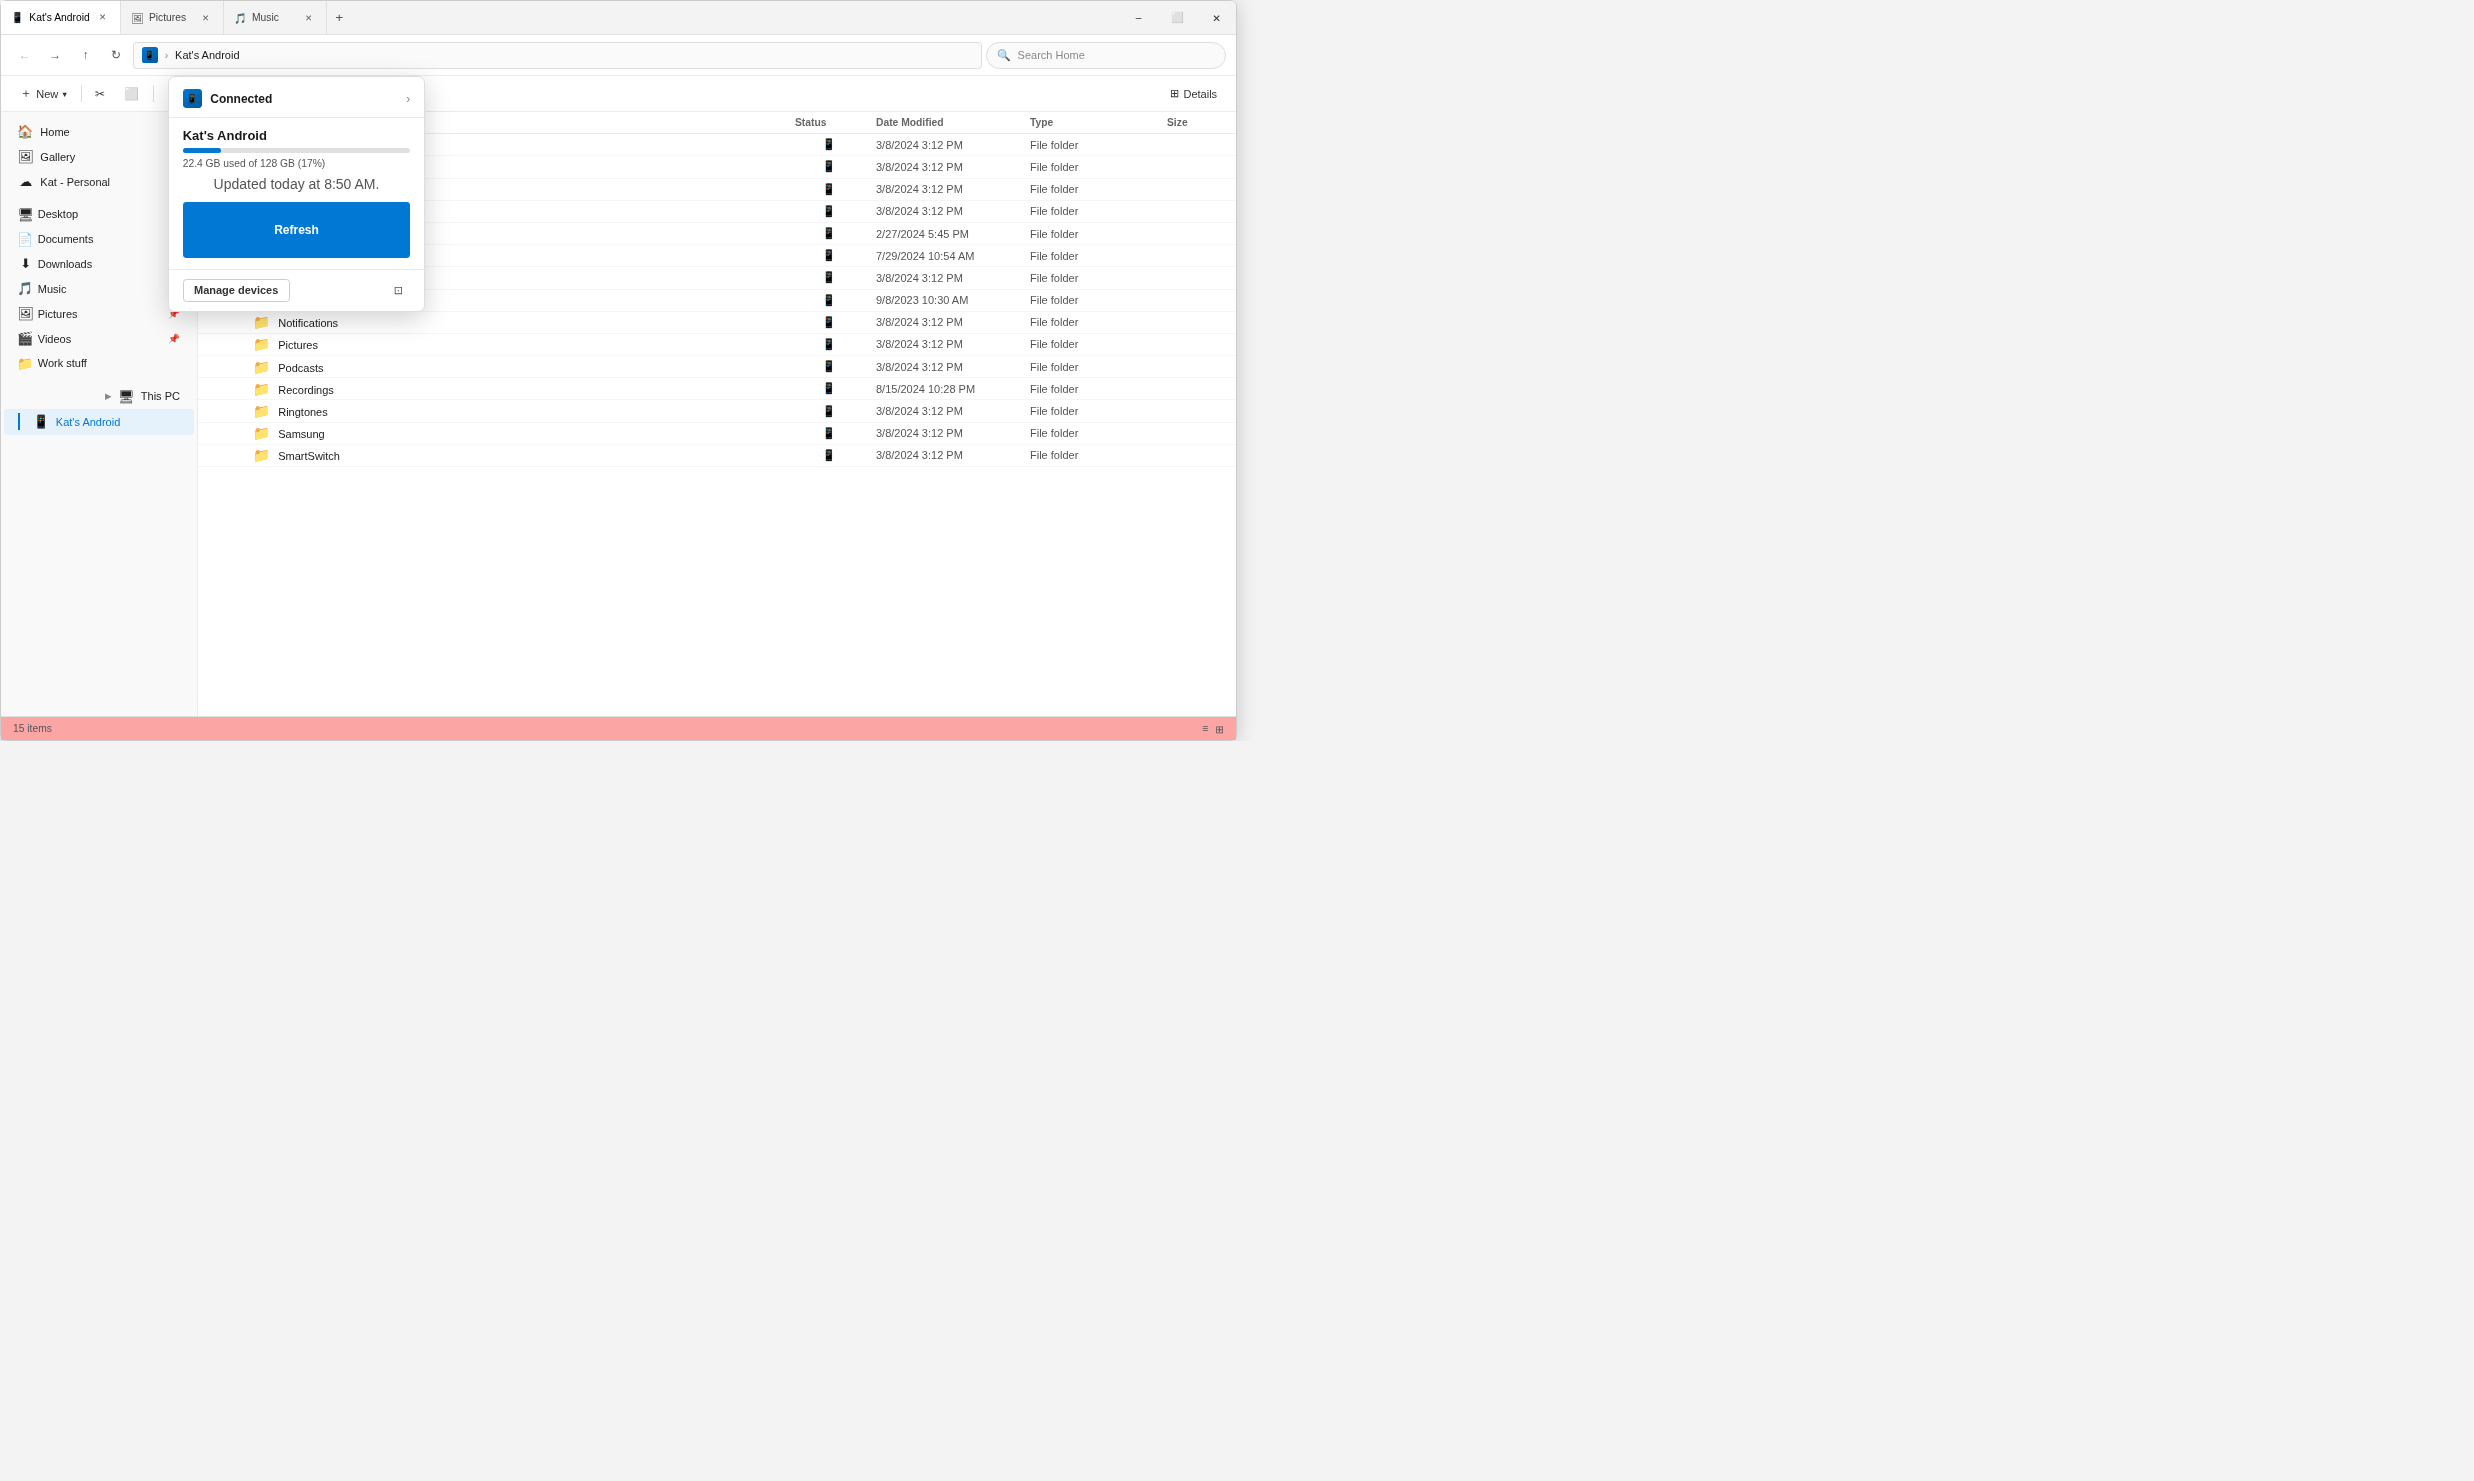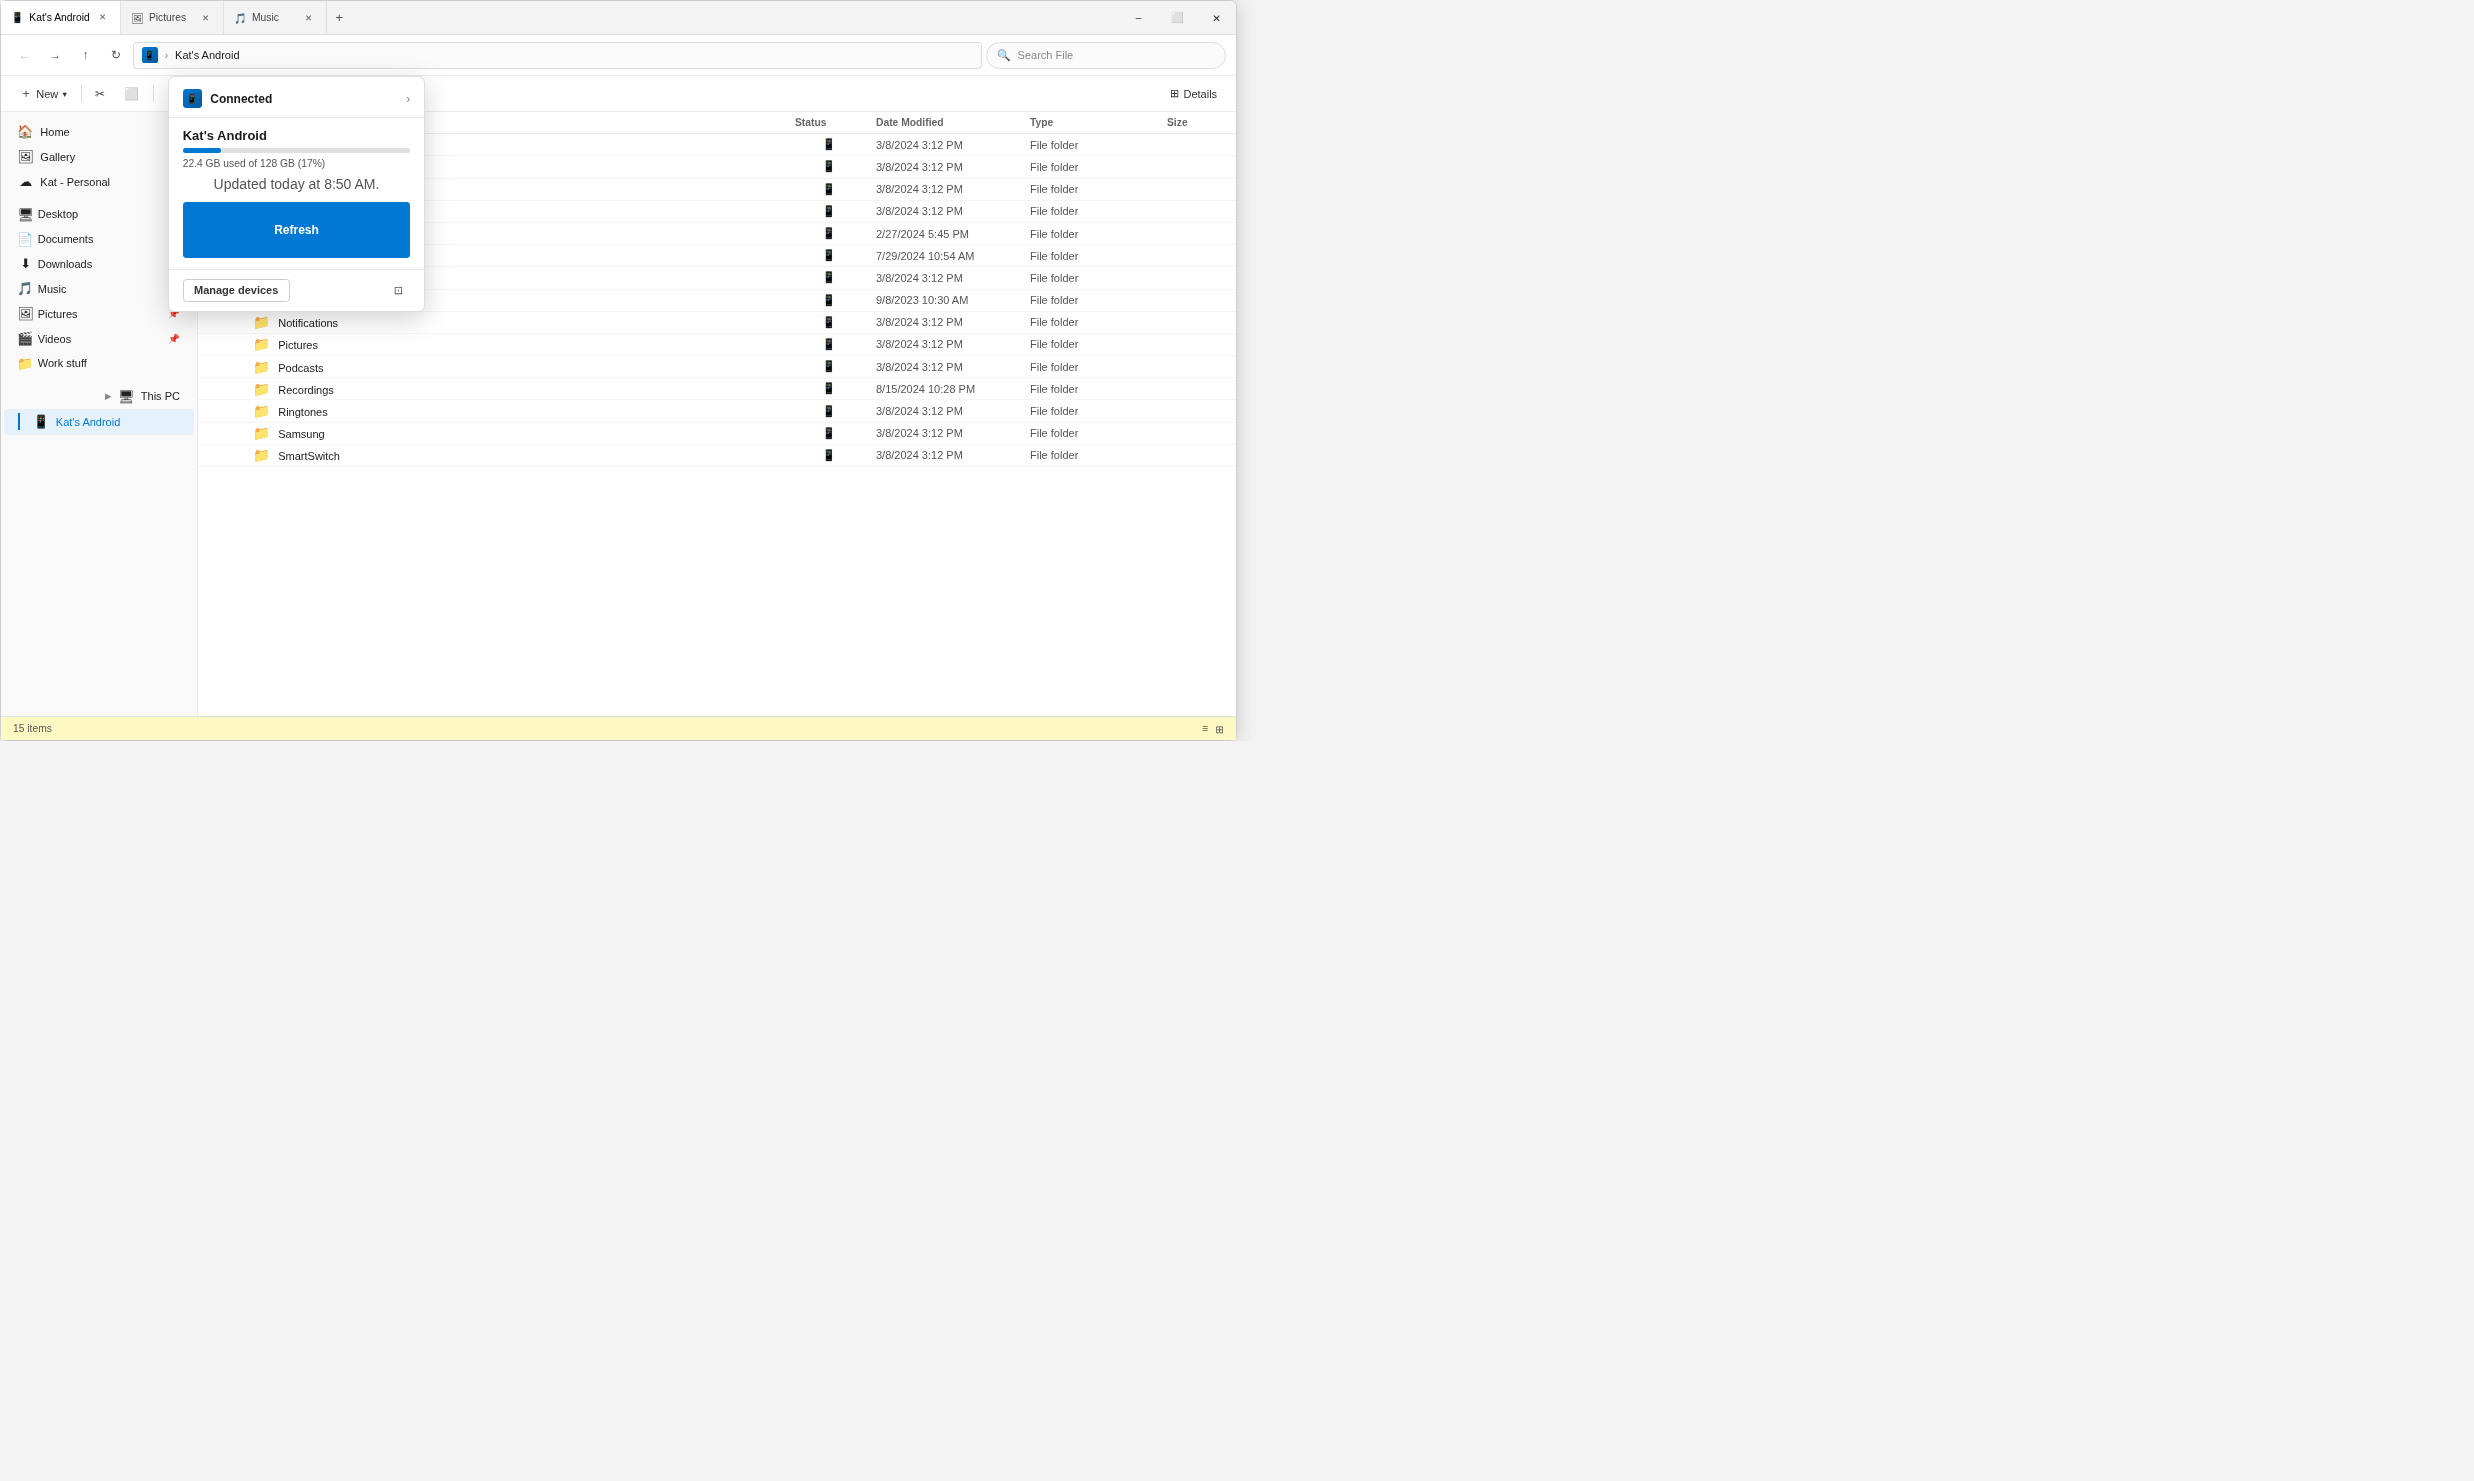--- a/index.html
+++ b/index.html
@@ -58,21 +58,21 @@
     .col-status { width: 69px; flex-shrink: 0; text-align: left; }
     .col-date { width: 154px; flex-shrink: 0; margin-left: 12px; }
     .col-type { width: 137px; flex-shrink: 0; }
     .col-size { width: 69px; flex-shrink: 0; }
     .file-row { display: flex; align-items: center; padding: 2.6px 0; border-bottom: 0.9px solid #f5f5f5; font-size: 11px; cursor: pointer; }
     .file-icon { font-size: 13.7px; margin-right: 5.1px; }
     .folder-icon { color: #e8a202; }
     .phone-status { font-size: 12px; color: #999; display: flex; justify-content: center; align-items: center; }
 
     
-    .statusbar { height: 24px; background: #fef9c3; border-top: 0.9px solid #e0e0e0; display: flex; align-items: center; padding: 0 12px; font-size: 10.3px; color: #555; gap: 8.6px; justify-content: space-between; }
+    .statusbar { height: 24px; background: #fca5a5; border-top: 0.9px solid #e0e0e0; display: flex; align-items: center; padding: 0 12px; font-size: 10.3px; color: #555; gap: 8.6px; justify-content: space-between; }
     .statusbar-right { display: flex; gap: 6.9px; }
 
     
     .popup { position: absolute; top: 75px; left: 167px; width: 257px; background: #fff; border: 0.9px solid #ddd; border-radius: 6.9px; box-shadow: 0 6.9px 27px rgba(0,0,0,0.18); z-index: 100; padding: 0; overflow: hidden; }
     .popup-header { display: flex; align-items: center; gap: 8.6px; padding: 12px 13.7px 8.6px; border-bottom: 0.9px solid #ebebeb; }
     .popup-header-icon { width: 19px; height: 19px; background: linear-gradient(135deg, #0078d4, #005a9e); border-radius: 3.4px; display: flex; align-items: center; justify-content: center; color: #fff; font-size: 9.4px; }
     .popup-header-title { font-size: 12px; font-weight: 600; flex: 1; }
     .popup-header-arrow { color: #888; font-size: 12px; }
     .popup-body { padding: 10.3px 13.7px; }
     .popup-device-name { font-size: 13px; font-weight: 700; margin-bottom: 5.1px; }
@@ -132,21 +132,21 @@
     <div class="nav-btn">
       <span>↻</span>
     </div>
     <div class="address-bar">
       <div class="address-icon">📱</div>
       <span class="address-sep">›</span>
       <span class="address-text">Kat's Android</span>
     </div>
     <div class="search-bar">
       <span class="search-bar-icon">🔍</span>
-      <span class="search-bar-text">Search File</span>
+      <span class="search-bar-text">Search Home</span>
     </div>
   </div>
 
   <div class="commandbar">
     <div class="cmd-btn">
       <span class="icon">＋</span>
       <span>New</span>
       <span style="font-size:8.6px;">▾</span>
     </div>
     <div class="cmd-sep"></div>

